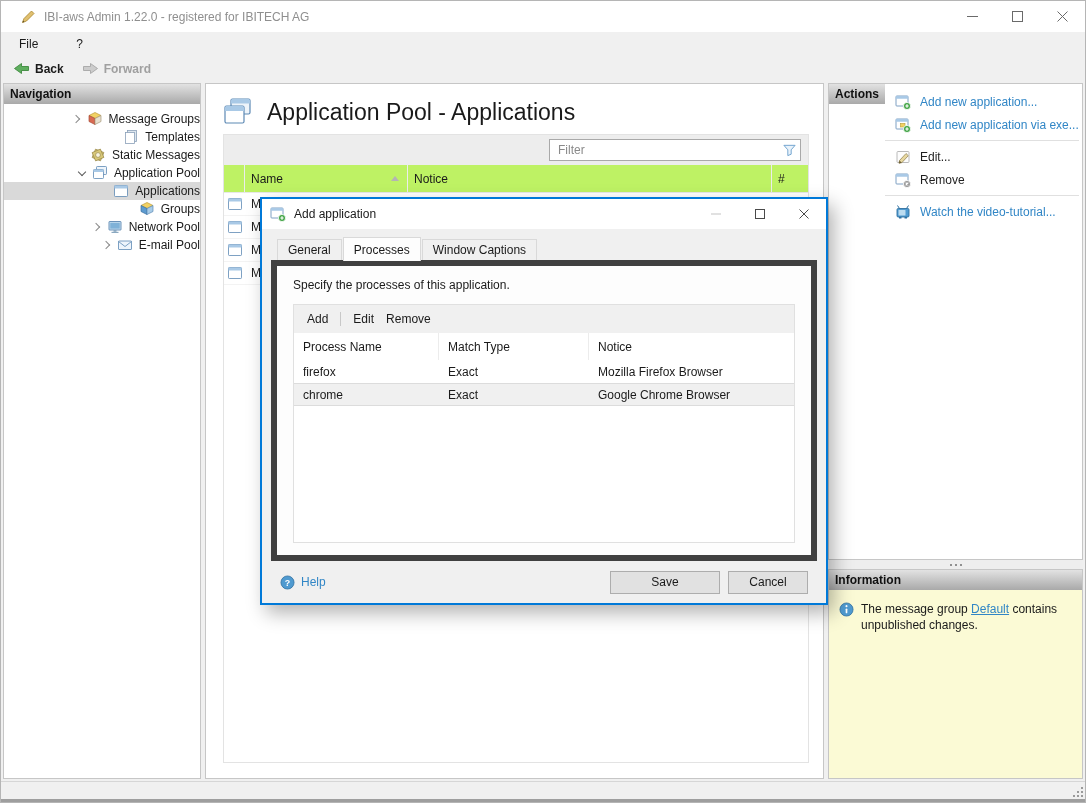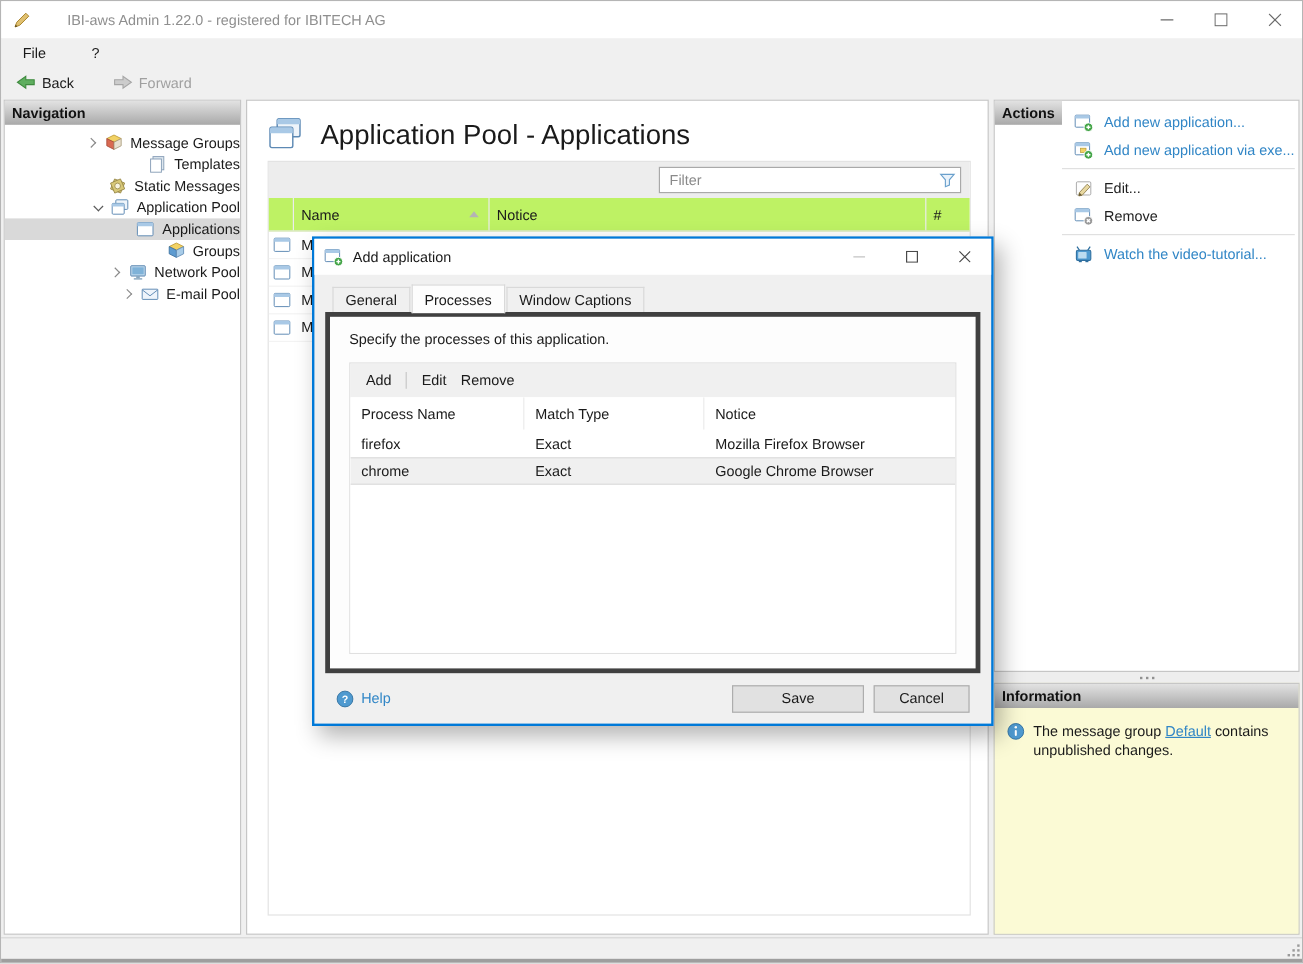--- a/index.html
+++ b/index.html
@@ -16,34 +16,34 @@
     width: 1086px; height: 803px;
     border: 1px solid #b5b5b5;
     display: flex; flex-direction: column;
     background: #f0f0f0;
     position: relative;
   }
   
   .titlebar {
     height: 31px; background: #ffffff;
     display: flex; align-items: center;
-    padding-left: 9px; flex: 0 0 auto; gap: 22px;
+    padding-left: 19px; flex: 0 0 auto;
   }
   .titlebar .app-title { color: #8f8f8f; font-size: 12px; margin-left: 8px; flex: 1; }
   .win-controls { display: flex; height: 100%; }
   .win-ctl { width: 45px; height: 100%; display: flex; align-items: center; justify-content: center; }
   
   .menubar {
     height: 24px; background: #f0f0f0; display: flex; align-items: center;
     padding-left: 10px; gap: 22px; flex: 0 0 auto;
   }
   .menu-item { padding: 2px 8px; }
   .toolbar {
     height: 25px; background: #f0f0f0; display: flex; align-items: center;
-    padding-left: 8px; gap: 24px; flex: 0 0 auto;
+    padding-left: 8px; gap: 10px; flex: 0 0 auto; font-weight: bold;
   }
   .tool-btn { display: flex; align-items: center; gap: 5px; padding: 2px 4px; }
   .tool-btn .lbl { color: #1a1a1a; }
   .tool-btn.disabled .lbl { color: #a0a0a0; }
   
   .workspace {
     flex: 1; display: flex; gap: 4px;
     padding: 2px; background: #f0f0f0; min-height: 0;
   }
   .panel { background: #fff; border: 1px solid #c6c6c6; }
@@ -120,21 +120,21 @@
     box-shadow: 6px 8px 18px rgba(0,0,0,0.30);
     display: flex; flex-direction: column;
   }
   .dlg-titlebar { height: 30px; background: #fff; display: flex; align-items: center; padding-left: 8px; flex: 0 0 auto; }
   .dlg-title { margin-left: 8px; flex: 1; color: #1a1a1a; }
   .dlg-ctl { width: 44px; height: 100%; display: flex; align-items: center; justify-content: center; }
   .dlg-body { flex: 1; padding: 8px 9px 0 9px; display: flex; flex-direction: column; min-height: 0; }
   .tabs { display: flex; align-items: flex-end; margin-left: 6px; }
   .tab { padding: 3px 10px 3px 10px; border: 1px solid #d9d9d9; border-bottom: none; background: #f0f0f0; margin-right: 1px; color: #1a1a1a; position: relative; }
   .tab.active { background: #fdfdfd; padding-top: 5px; padding-bottom: 4px; z-index: 2; margin-bottom: -1px; }
-  .tab-page { flex: 1; border: 4px solid #404040; background: #fdfdfd; padding: 12px 16px; display: flex; flex-direction: column; min-height: 0; }
+  .tab-page { flex: 1; border: 6px solid #404040; background: #fdfdfd; padding: 12px 16px; display: flex; flex-direction: column; min-height: 0; }
   .dlg-caption { margin-bottom: 12px; }
   .proc-block { border: 1px solid #e0e0e0; flex: 1; display: flex; flex-direction: column; min-height: 0; }
   .proc-toolbar { height: 28px; background: #f0f0f0; display: flex; align-items: center; padding-left: 13px; gap: 12px; flex: 0 0 auto; }
   .proc-tool { color: #1a1a1a; cursor: pointer; }
   .tool-sep { width: 1px; height: 14px; background: #c8c8c8; }
   .proc-table { flex: 1; background: #fff; overflow: hidden; }
   .p-row { display: flex; height: 23px; align-items: center; }
   .p-row.header { height: 27px; }
   .p-row.header .p-cell { border-right: 1px solid #ececec; height: 100%; display: flex; align-items: center; }
   .p-row.header .p-cell:last-child { border-right: none; }

